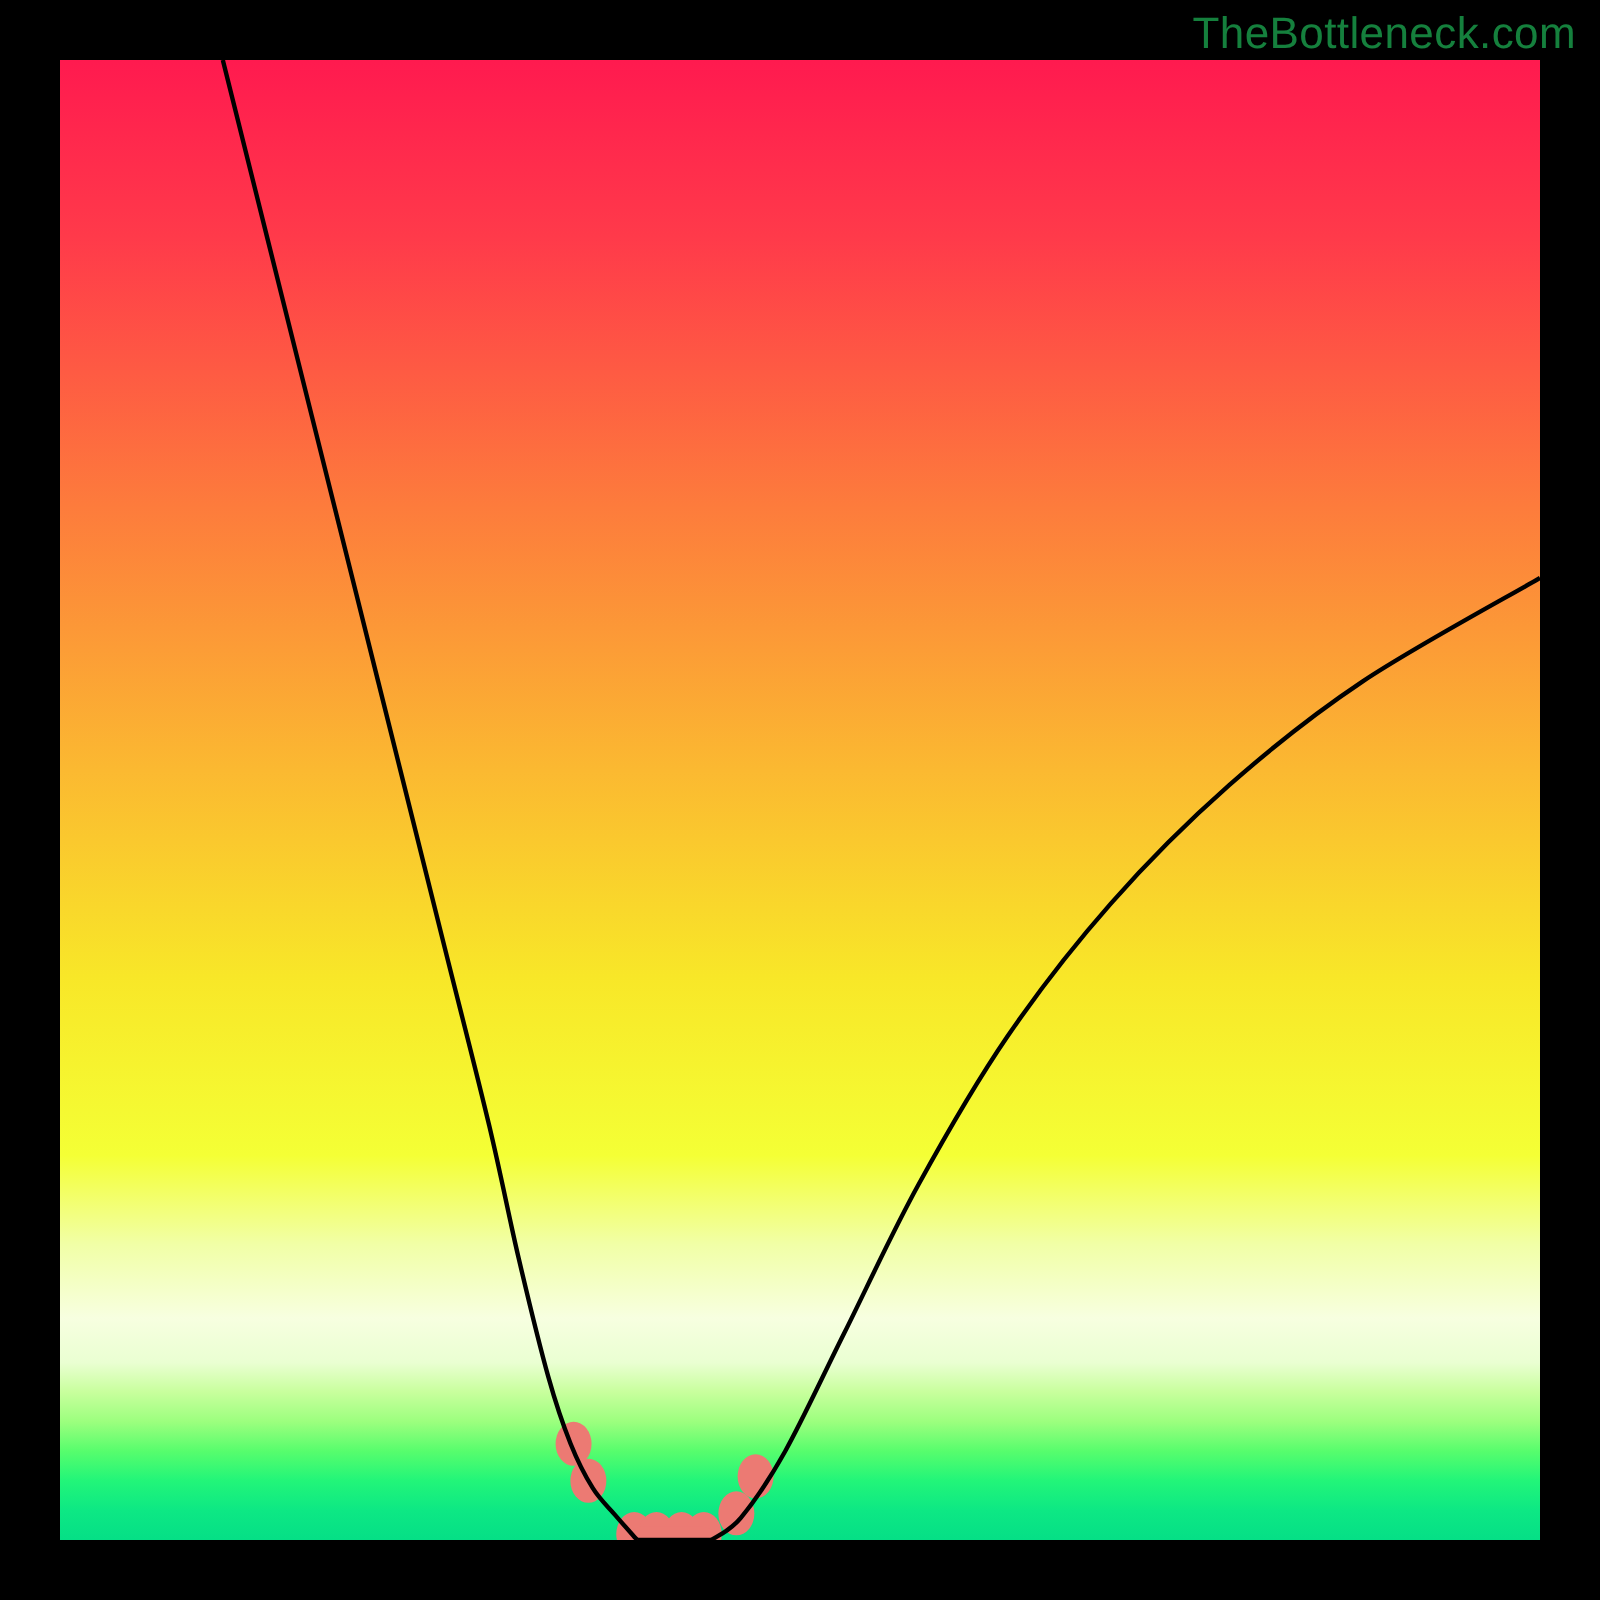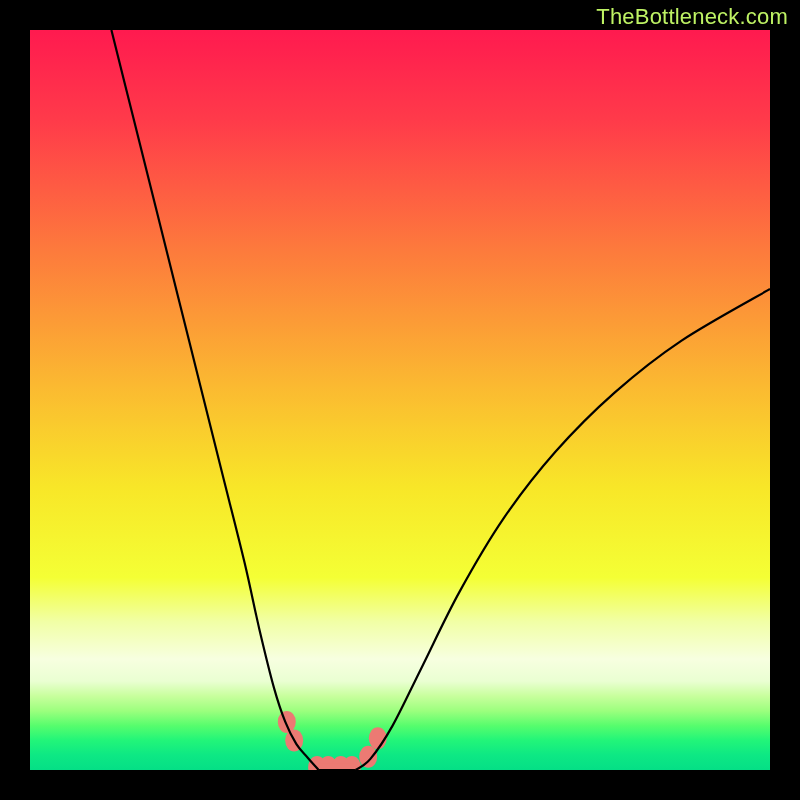--- a/index.html
+++ b/index.html
@@ -32,21 +32,21 @@
   }
   .curves {
     position: absolute;
     left: 0; top: 0;
     width: 740px; height: 740px;
   }
   .attrib {
     position: absolute;
     top: 4px;
     right: 12px;
-    color: #bef264;
+    color: #15803d;
     font-size: 22px;
     font-weight: 500;
     letter-spacing: 0.2px;
   }
 </style>
 </head>
 <body>
 
 <div class="frame">
   <div class="attrib">TheBottleneck.com</div>

